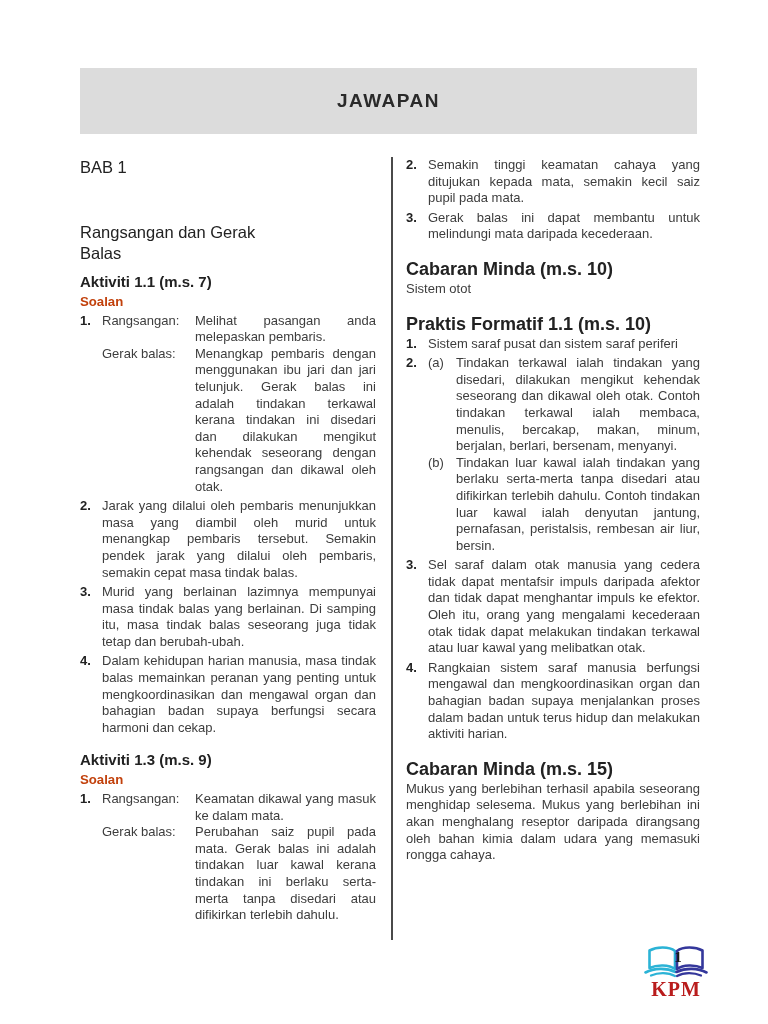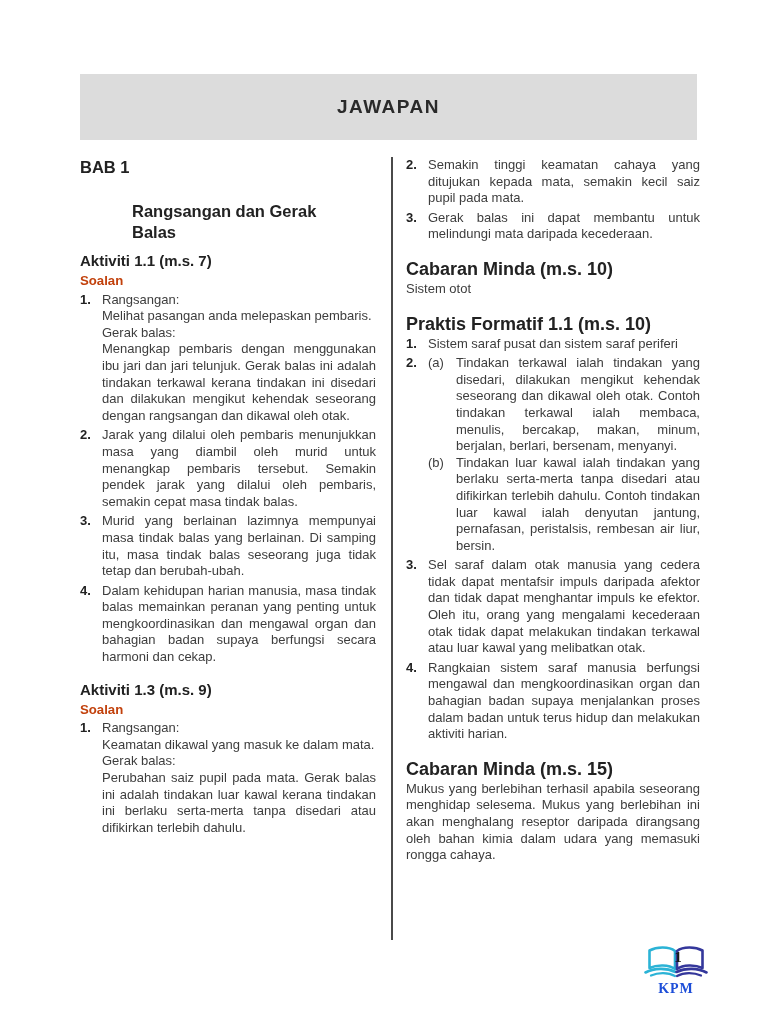--- a/index.html
+++ b/index.html
@@ -5,56 +5,56 @@
   html,body{margin:0;padding:0;}
   body{
     width:768px;height:1024px;background:#ffffff;
     font-family:"Liberation Sans","DejaVu Sans",sans-serif;
     color:#3d3d3d;font-size:13px;line-height:16.6px;
     -webkit-font-smoothing:antialiased;
   }
   #page{position:relative;width:768px;height:1024px;background:#fff;overflow:hidden;}
 
   .header-bar{
-    position:absolute;left:80px;top:74px;width:617px;height:66px;
+    position:absolute;left:80px;top:68px;width:617px;height:66px;
     background:#dcdcdc;display:flex;align-items:center;justify-content:center;
   }
   .header-bar .title{
     font-size:19px;font-weight:bold;color:#2a2a2a;letter-spacing:1.5px;
   }
 
   .col-left{position:absolute;left:80px;top:157px;width:296px;}
   .col-right{position:absolute;left:406px;top:157px;width:294px;}
   .col-divider{position:absolute;left:391px;top:157px;width:2px;height:783px;background:#4a4a4a;}
 
-  .chapter{display:flex;font-weight:bold;font-size:16.5px;line-height:21px;color:#222;margin-bottom:8px;}
+  .chapter{display:flex;font-weight:normal;font-size:16.5px;line-height:21px;color:#222;margin-bottom:8px;flex-direction:column;}
   .chapter .chap-num{width:52px;flex:none;}
   .chapter .chap-title{width:190px;margin-top:44px;}
 
   .h-activity{font-weight:bold;font-size:15px;color:#222;margin:14px 0 2px 0;line-height:20px;}
   .h-activity.first{margin-top:0;}
   .h-sub{font-weight:bold;font-size:13.2px;color:#c2410c;margin:0 0 2px 0;}
   .h-section{font-weight:bold;font-size:18px;color:#222;margin:16px 0 2px 0;line-height:20px;}
 
   .item{position:relative;padding-left:22px;margin-bottom:3px;text-align:justify;}
   .item .num{position:absolute;left:0;top:0;font-weight:bold;color:#222;}
   .plain{text-align:justify;}
 
-  .pair{display:flex;flex-direction:column;}
+  .pair{display:flex;}
   .pair .pair-label{width:93px;flex:none;}
   .pair .pair-text{flex:1;text-align:justify;}
 
   .sub{position:relative;padding-left:28px;text-align:justify;}
   .sub .sub-label{position:absolute;left:0;top:0;}
 
   .logo{position:absolute;left:641px;top:944px;width:70px;text-align:center;}
   .logo svg{display:block;margin:0 auto;}
   .kpm-label{
     font-family:"Liberation Serif","DejaVu Serif",serif;
-    font-weight:bold;color:#1d4ed8;font-size:14px;letter-spacing:1px;margin-top:-3px;
+    font-weight:bold;color:#b91c1c;font-size:20px;letter-spacing:1px;margin-top:-3px;
   }
 </style>
 </head>
 <body>
 
 <div id="page">
 
   <div class="header-bar">
     <div class="title">JAWAPAN</div>
   </div>

